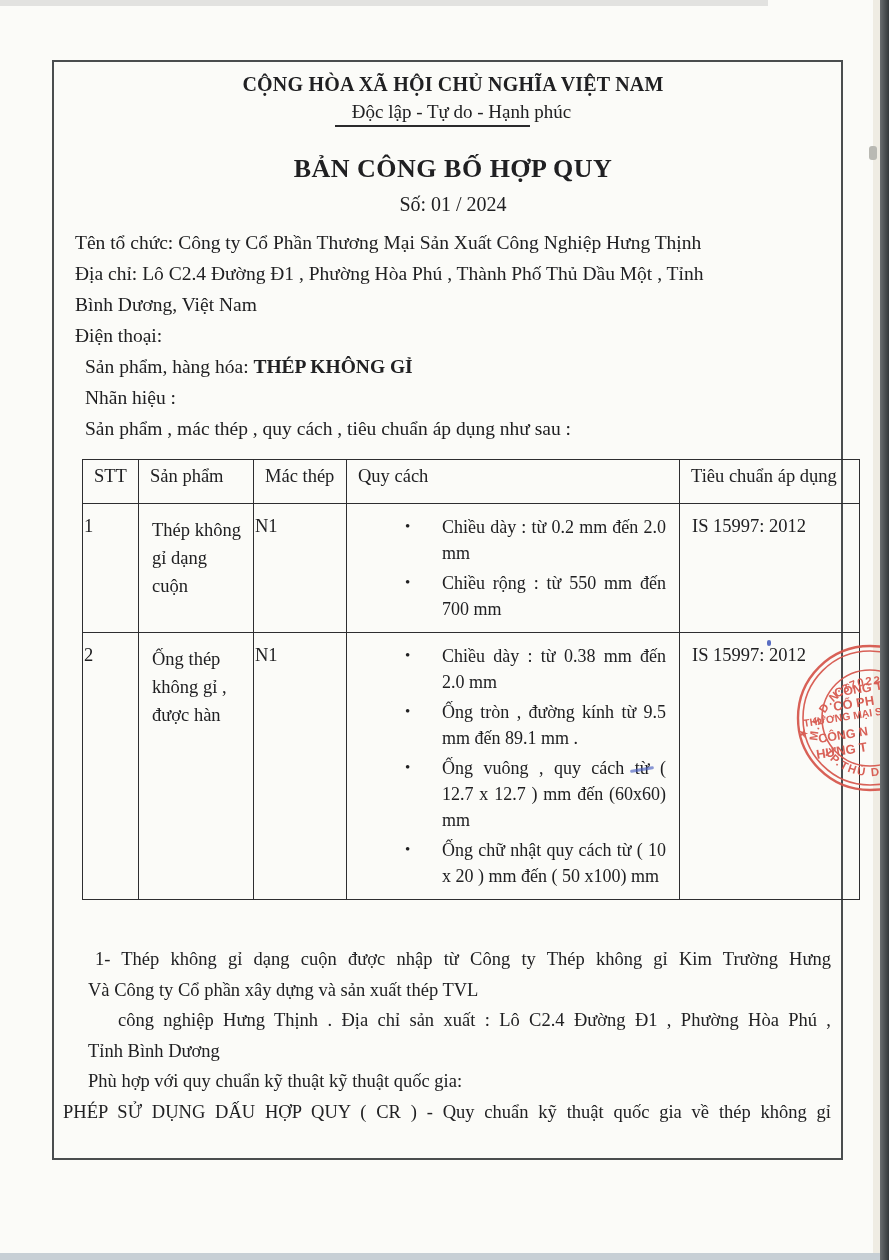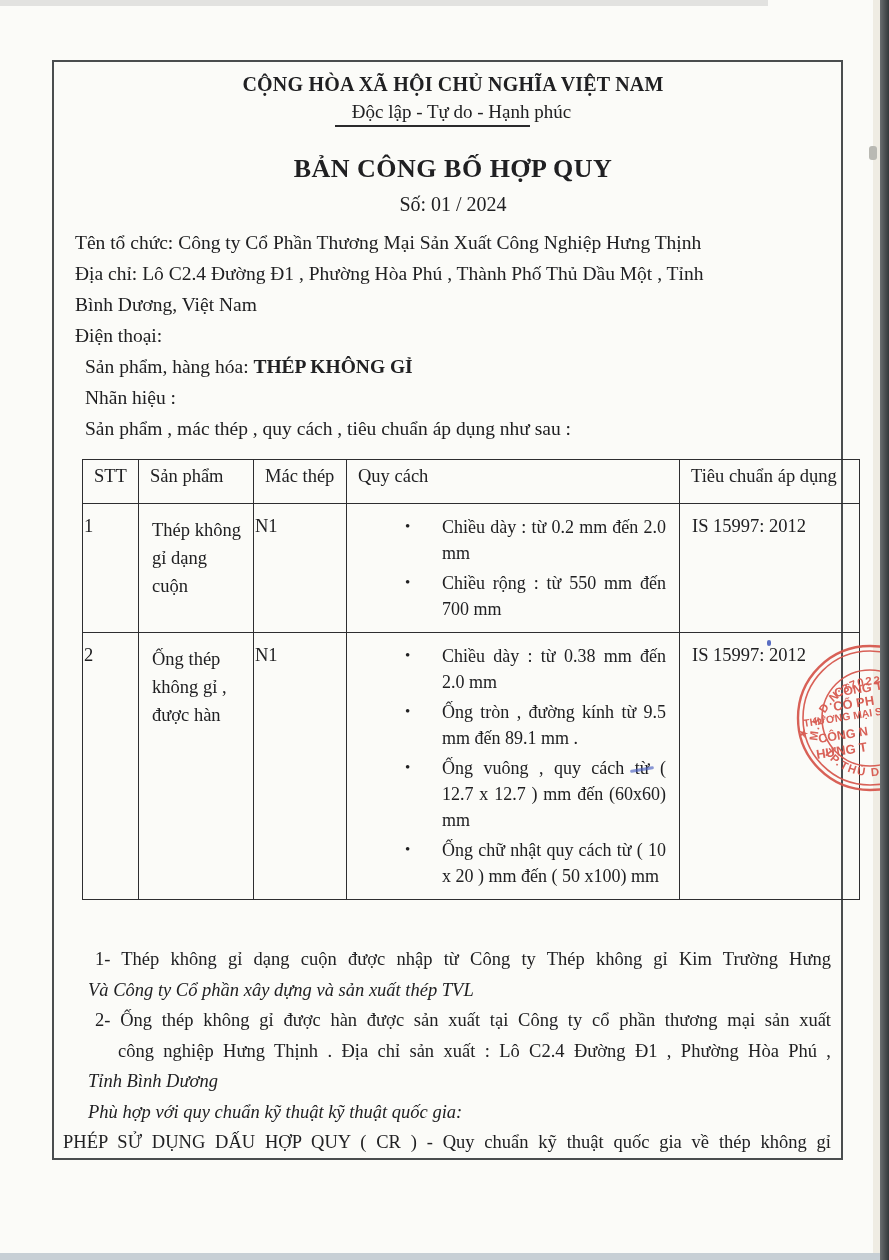--- a/index.html
+++ b/index.html
@@ -49,21 +49,21 @@
   td.c-stt{padding-top:12px;}
   td.c-product{padding:12px 11px 0 13px;text-align:justify;line-height:28px;}
   td.c-grade{text-align:center;padding-top:12px;}
   td.c-standard{padding:12px 6px 0 12px;}
   td.c-specs{padding:10px 13px 6px 0;}
   .spec{position:relative;padding-left:95px;text-align:justify;line-height:26px;
         font-size:18px;margin-bottom:4px;}
   .spec .blt{position:absolute;left:58px;top:-1px;font-size:15px;}
 
   .notes{margin-top:44px;font-size:18.5px;line-height:30.5px;}
-  .n-i0{padding-left:13px;font-style:italic;}
+  .n-i0{padding-left:13px;}
   .n-i1{padding-left:20px;}
   .n-i2{padding-left:43px;}
   .n-neg{margin-left:-12px;}
   .jfull{text-align:justify;text-align-last:justify;padding-right:0;}
 
   
   .stamp{position:absolute;left:790px;top:637px;width:175px;height:175px;z-index:5;opacity:.92;}
   .stamp text{fill:#d6544a;font-family:"Liberation Sans","DejaVu Sans",sans-serif;font-weight:bold;}
 
   .pen-dot{position:absolute;left:767px;top:640px;width:4px;height:6px;background:#3d55b8;
@@ -135,21 +135,20 @@
         <div class="spec"><span class="blt">•</span><span>Ống chữ nhật quy cách từ ( 10 x 20 ) mm đến ( 50 x100) mm</span></div>
       </td>
       <td class="c-standard">IS 15997: 2012</td>
     </tr>
   </tbody>
     </table>
 
   <div class="notes">
     <div class="n-i1 jfull">1- Thép không gỉ dạng cuộn được nhập từ Công ty Thép không gỉ Kim Trường Hưng</div>
     <div class="n-i0">Và Công ty Cổ phần xây dựng và sản xuất thép TVL</div>
-    <div class="n-i1 jfull">2- Ống thép không gỉ được hàn được sản xuất tại Công ty cổ phần thương mại sản xuất</div>
     <div class="n-i2 jfull">công nghiệp Hưng Thịnh . Địa chỉ sản xuất : Lô C2.4 Đường Đ1 , Phường Hòa Phú ,</div>
     <div class="n-i0">Tỉnh Bình Dương</div>
     <div class="n-i0">Phù hợp với quy chuẩn kỹ thuật kỹ thuật quốc gia:</div>
     <div class="n-neg jfull">PHÉP SỬ DỤNG DẤU HỢP QUY ( CR ) - Quy chuẩn kỹ thuật quốc gia về thép không gỉ</div>
   </div>
 </div>
 
 <svg class="stamp" viewBox="0 0 175 175">
   <g>
     <circle cx="80" cy="81" r="72" fill="none" stroke="#d6544a" stroke-width="2.4"></circle>

